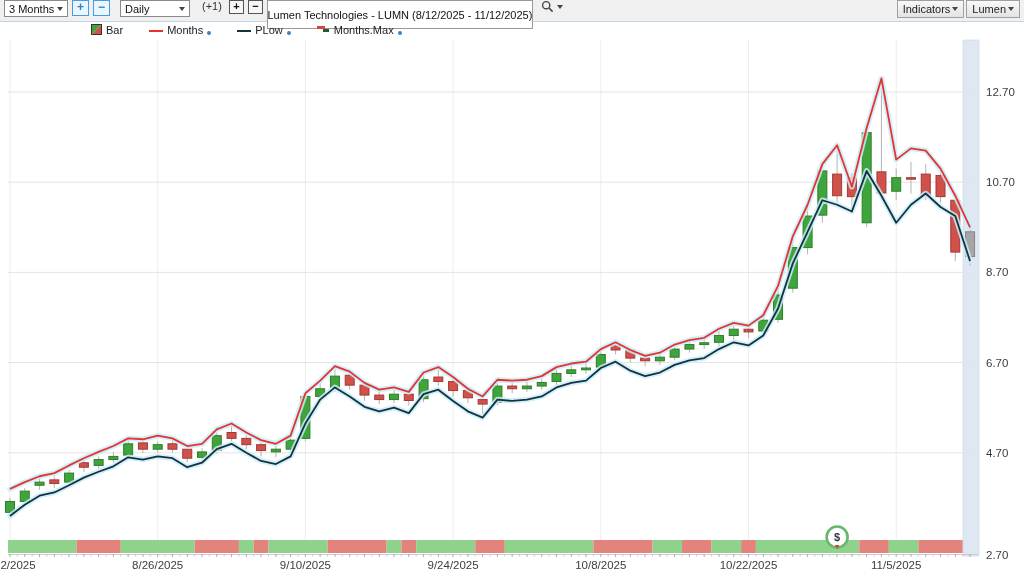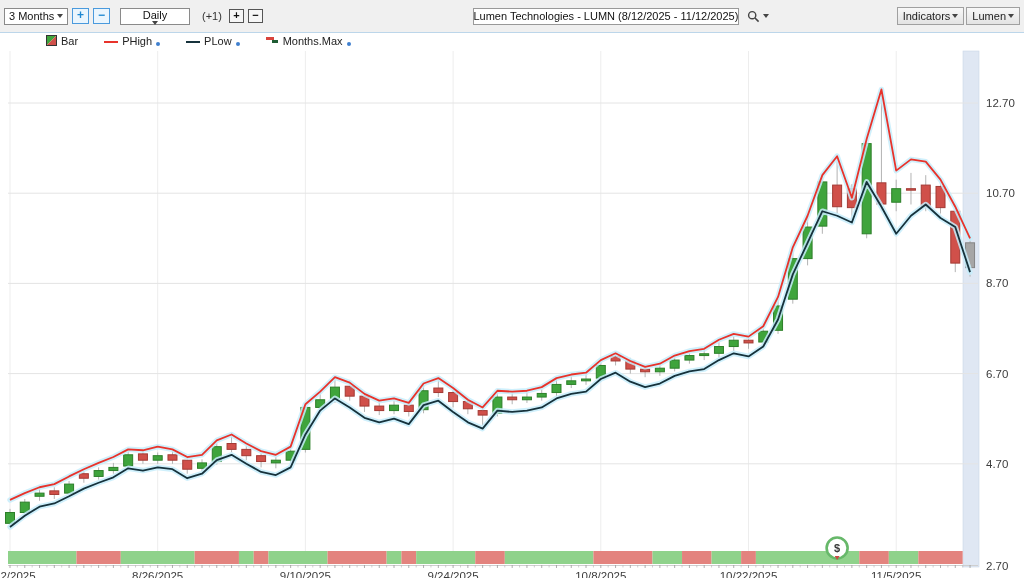--- a/index.html
+++ b/index.html
@@ -1,44 +1,44 @@
 <!DOCTYPE html>
 <html><head>
 <meta charset="utf-8">
 <style>
   * { margin:0; padding:0; box-sizing:border-box; }
   html,body { width:1024px; height:578px; overflow:hidden; background:#fff;
     font-family:"Liberation Sans", sans-serif; }
   
   .toolbar { height:22px; background:#f0f0f0; border-bottom:1px solid #bcd6ea;
-    display:flex; align-items:center; padding:16px 4px; gap:4px; }
+    display:flex; align-items:flex-start; padding:0 4px; gap:4px; }
   .selbox { height:17px; background:#fff; border:1px solid #8a8a8a;
     display:flex; align-items:center; justify-content:space-between;
     font-size:11px; color:#111; padding:0 4px; }
   .sel-range { width:64px; }
-  .sel-period { width:70px;flex-direction:column; }
+  .sel-period { width:70px; }
   .arr-down { width:0; height:0; border-left:3px solid transparent;
     border-right:3px solid transparent; border-top:4px solid #444; }
   .btn-blue { width:17px; height:16px; border:1px solid #4a9add; background:#eaf5fd;
     color:#1e88d2; font-weight:bold; font-size:12px; line-height:13px;
     text-align:center; cursor:pointer; }
   .btn-dark { width:15px; height:14px; border:1px solid #555; background:#f6f6f6;
     color:#111; font-weight:bold; font-size:11px; line-height:11px; text-align:center; }
   .offset-label { font-size:11px; color:#333; margin:0 3px 0 8px; }
-  .title-box { width:266px; height:17px; background:#fff; border:1px solid #999;
+  .title-box { width:266px; height:29px; background:#fff; border:1px solid #999;
     font-size:11px; color:#111; display:flex; align-items:center; justify-content:center;
-    white-space:nowrap; overflow:hidden; margin-left:206px; }
+    white-space:nowrap; overflow:hidden; }
   .search-wrap { display:flex; align-items:center; gap:3px; margin-left:4px; }
   .right-btns { margin-left:auto; display:flex; gap:2px;border-radius:8px; }
   .tb-btn { height:18px; border:1px solid #a0a0a0;
     background:linear-gradient(#f8f8f8,#e3e3e3); font-size:11px; color:#222;
     display:flex; align-items:center; gap:2px; padding:0 5px; cursor:pointer; }
   
   .legend-row { height:16px; background:#fff; display:flex; align-items:center;
-    padding-left:46px; gap:26px; }
+    padding-left:46px; gap:26px;margin-left:45px; }
   .legend-item { display:flex; align-items:flex-end; gap:4px; font-size:11px;
     color:#222; cursor:pointer; }
   .legend-item .lbl { line-height:11px; }
   .swatch-line { width:14px; height:2px; margin-bottom:4px; }
   .dot { width:4px; height:4px; border-radius:50%; background:#3f7fce; margin-bottom:1px; }
   
   .chart-wrap { position:relative; width:1024px; height:540px; background:#fff; }
   svg text { font-family:"Liberation Sans", sans-serif; }
 </style>
 </head>
@@ -84,21 +84,21 @@
   <div class="legend-item">
     <svg width="11" height="11" viewBox="0 0 11 11" style="margin-bottom:1px">
       <polygon points="0,0 11,0 0,11" fill="#3fa43c"></polygon>
       <polygon points="11,0 11,11 0,11" fill="#d0504a"></polygon>
       <rect x="0.5" y="0.5" width="10" height="10" fill="none" stroke="#333" stroke-width="1"></rect>
     </svg>
     <span class="lbl">Bar</span>
   </div>
   <div class="legend-item">
     <span class="swatch-line" style="background:#e8332b"></span>
-    <span class="lbl">PHigh</span>
+    <span class="lbl">Months</span>
     <span class="dot"></span>
   </div>
   <div class="legend-item">
     <span class="swatch-line" style="background:#16323c"></span>
     <span class="lbl">PLow</span>
     <span class="dot"></span>
   </div>
   <div class="legend-item">
     <svg width="13" height="9" viewBox="0 0 13 9" style="margin-bottom:2px">
       <rect x="0" y="1" width="8" height="3" fill="#d9443c"></rect>

